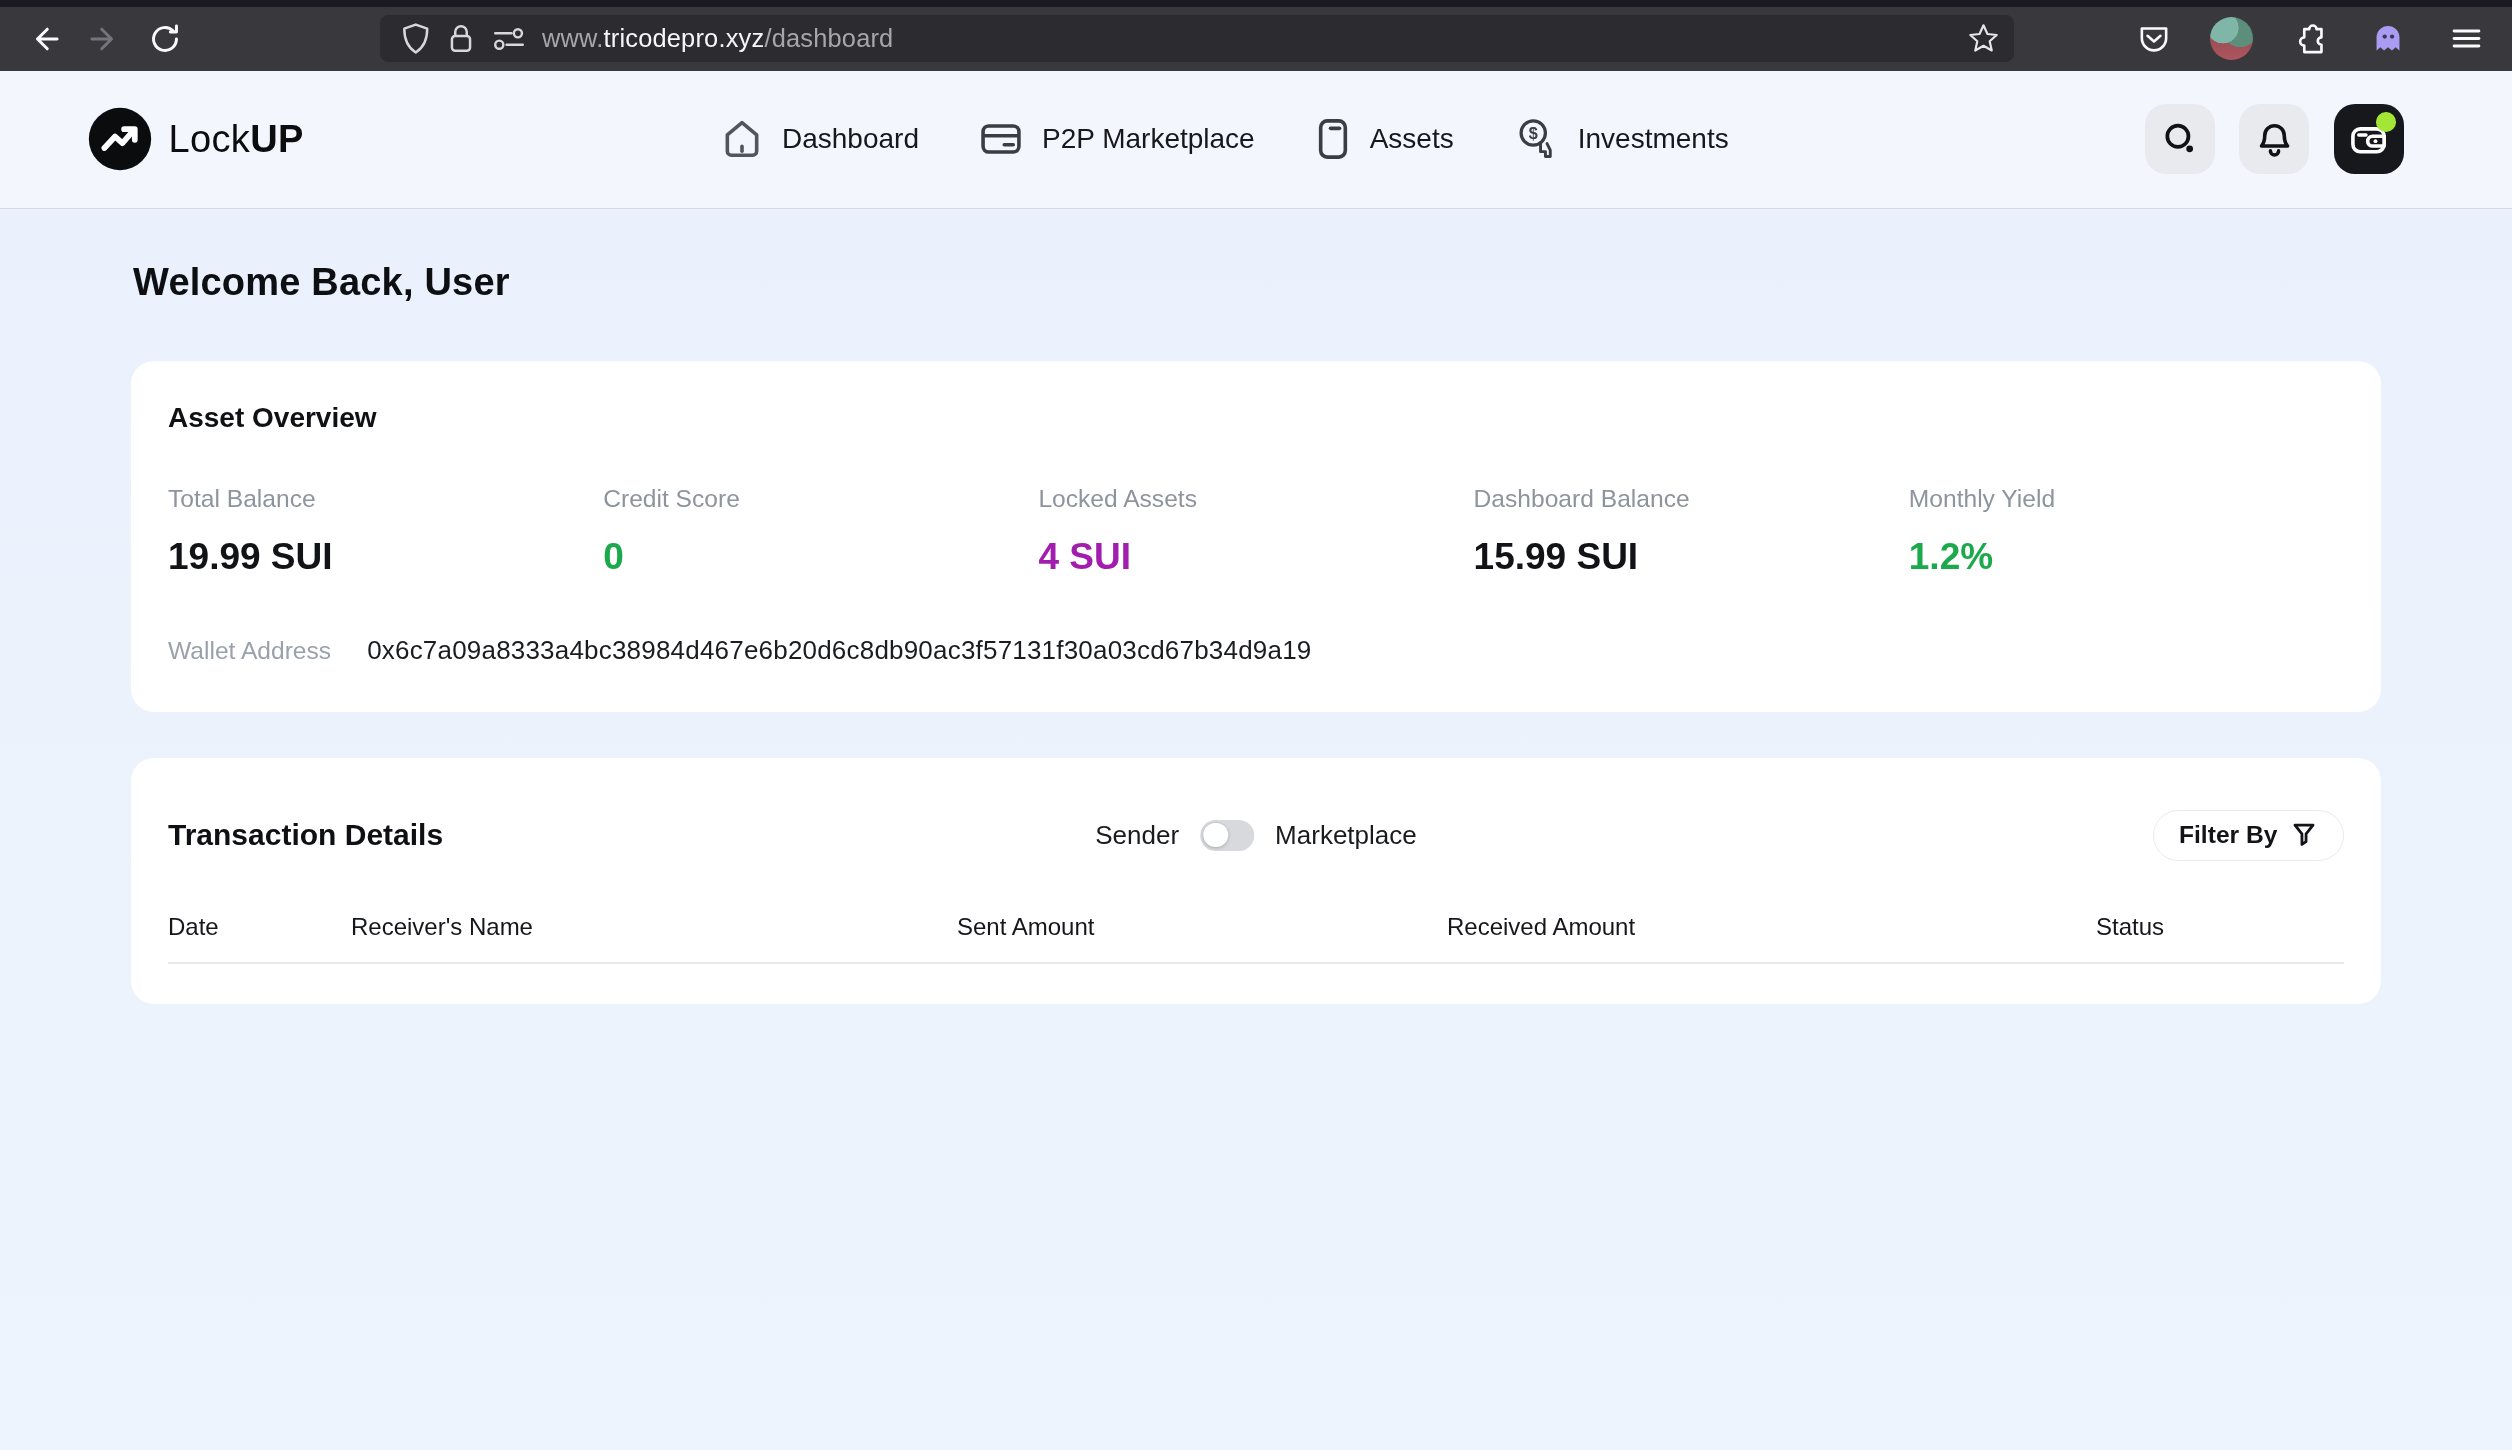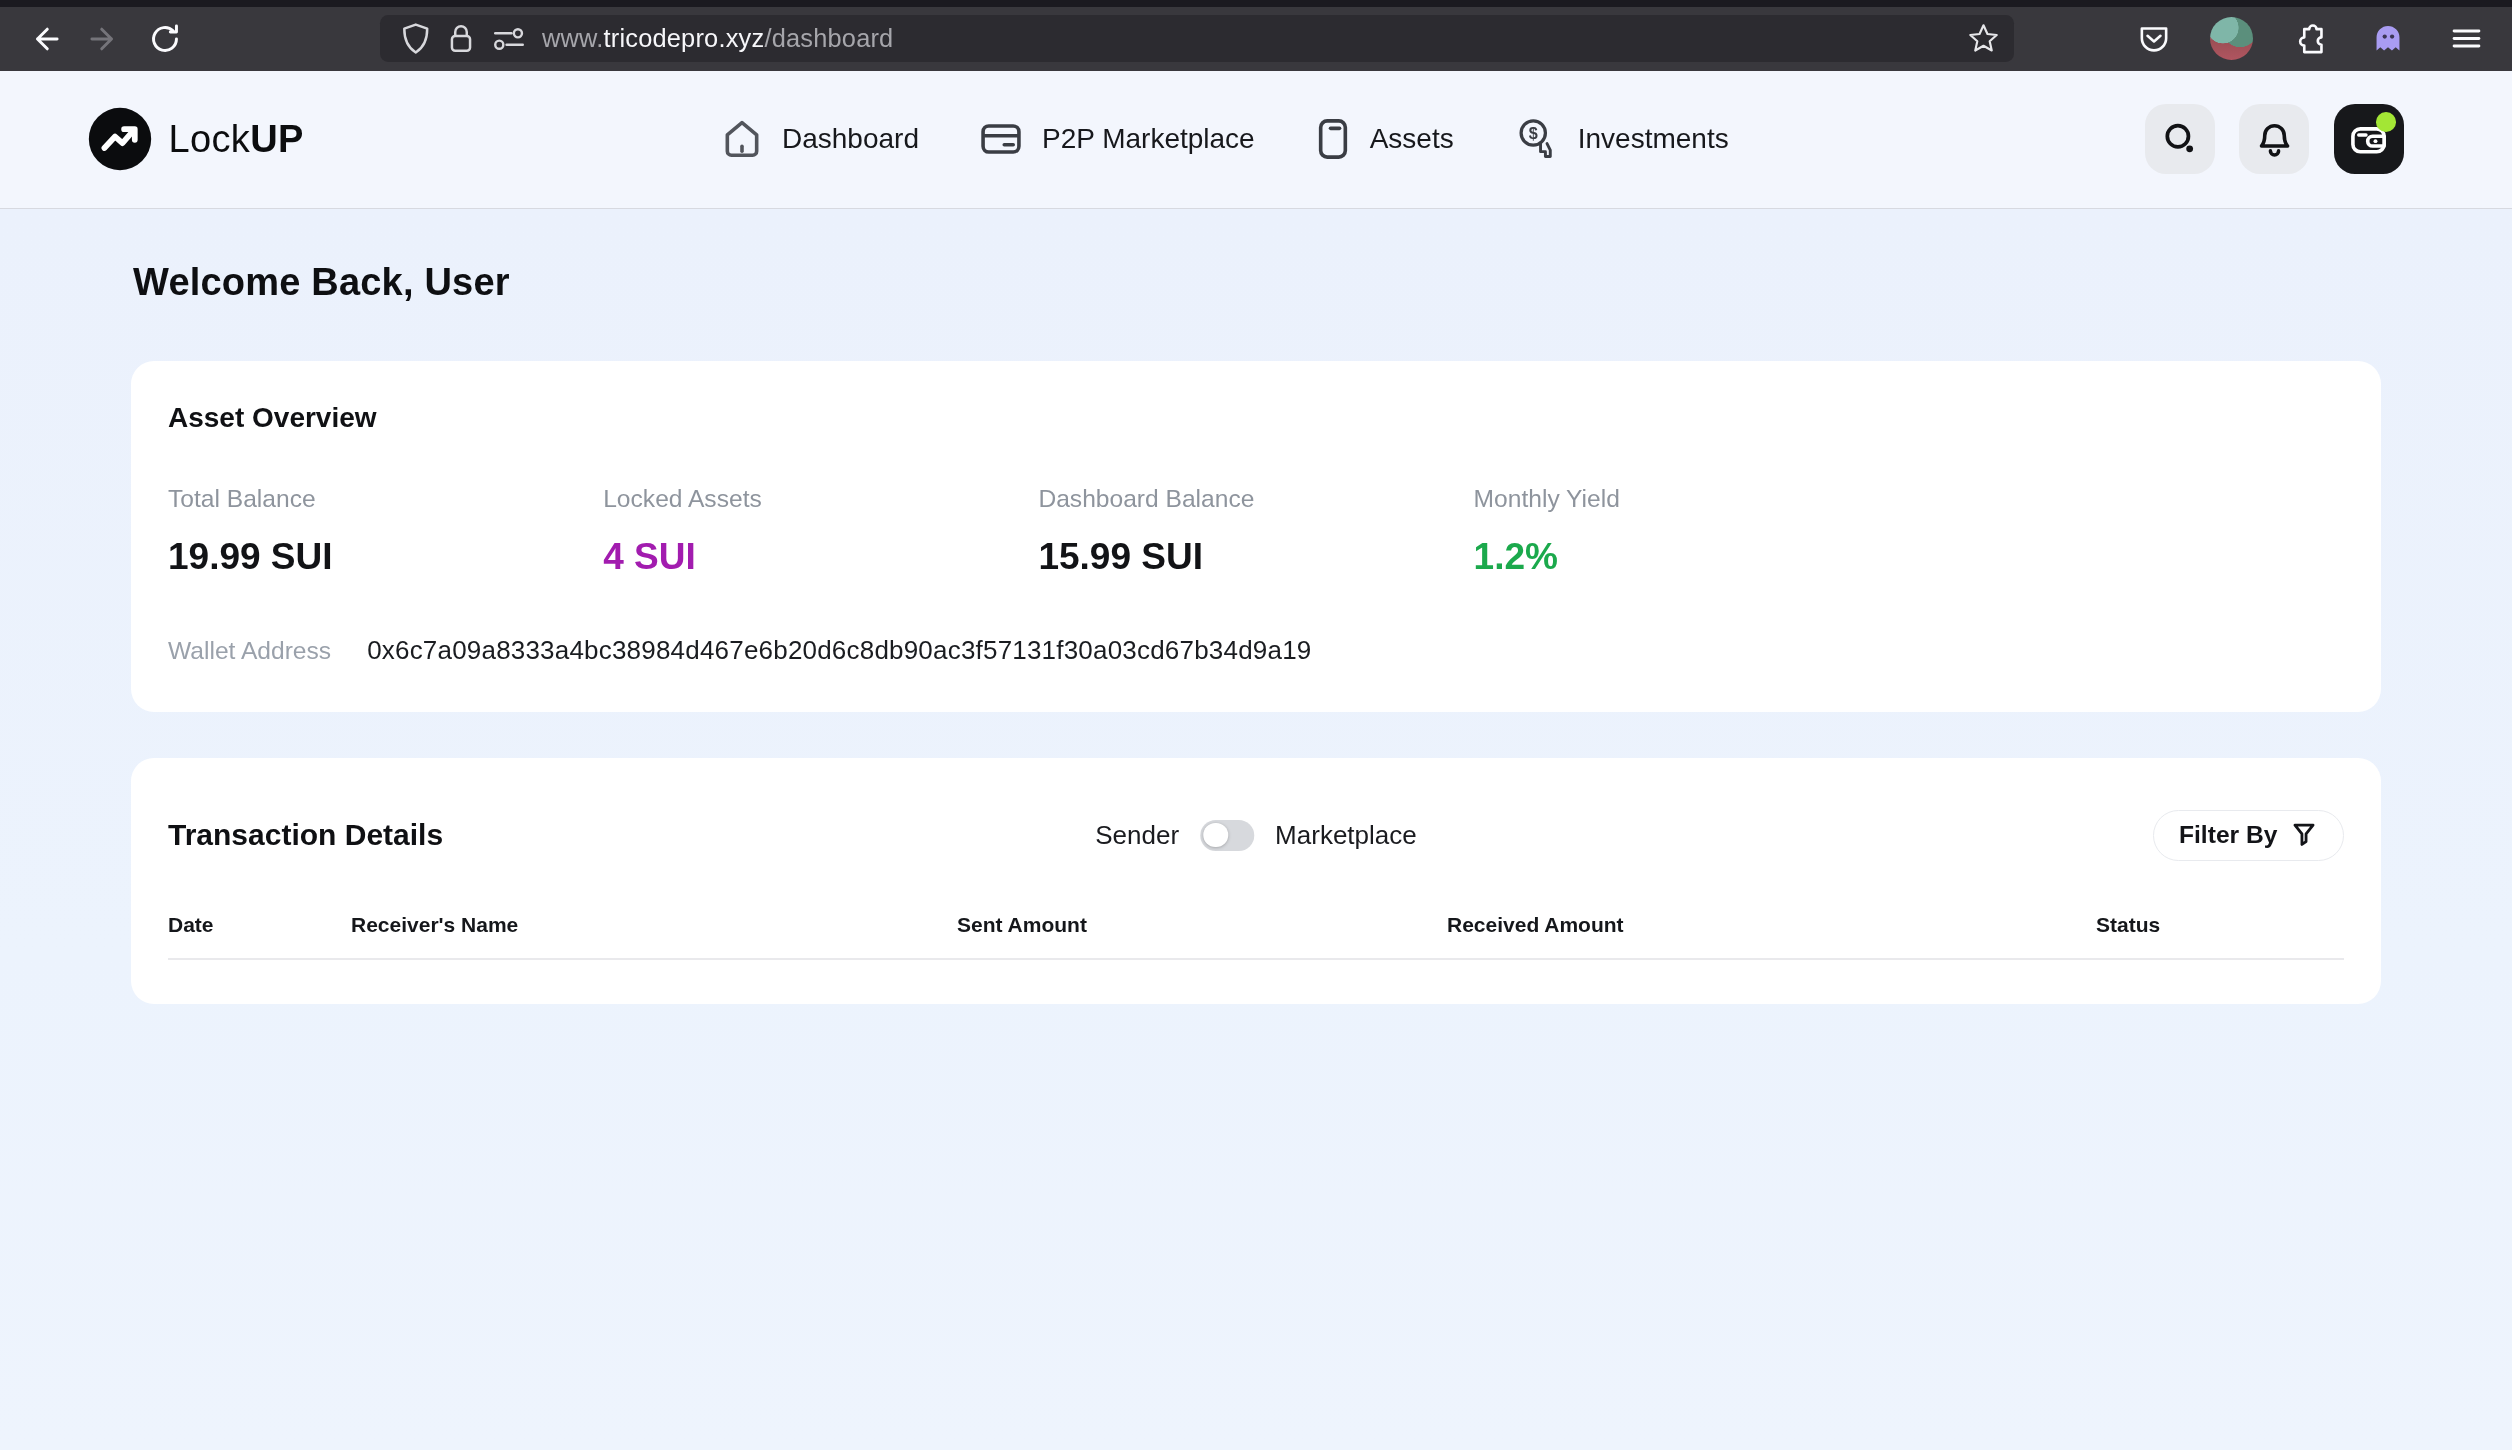--- a/index.html
+++ b/index.html
@@ -69,21 +69,21 @@
   .toggle-label { font-size:26px; color:#1a1b1f; }
   .switch { width:54px; height:31px; border-radius:15.6px; background:#d7d9dd;
     position:relative; cursor:pointer; flex:0 0 auto; }
   .knob { position:absolute; left:3.3px; top:3.3px; width:24.6px; height:24.6px;
     border-radius:50%; background:#ffffff; box-shadow:0 0.8px 3.3px rgba(0,0,0,.25); }
   .filter-btn { margin-left:auto; height:51px; padding:0 24.6px; border-radius:25.4px;
     background:#ffffff; border:1.6px solid #e8eaee; display:flex; align-items:center;
     gap:13px; font-size:24.6px; font-weight:700; color:#131418; cursor:pointer; }
   .cols-row { margin-top:52px; display:grid;
     grid-template-columns:183px 606px 490px 649px 1fr; }
-  .col-h { font-size:21px; font-weight:700; color:#15171b; }
+  .col-h { font-size:24px; font-weight:400; color:#15171b; }
   .tbl-divider { margin-top:21px; height:2.5px; background:#e9e9ec; border:none; }
 </style>
 </head>
 <body>
 
 <div class="tabstrip"></div>
 <div class="toolbar">
   <div class="tb-btn">
     <svg width="36" height="36" viewBox="0 0 44 44">
       <path d="M26 10 L14 22 L26 34 M14 22 H38" stroke="#fbfbfe" stroke-width="3.6" fill="none" stroke-linecap="round" stroke-linejoin="round"></path>
@@ -231,20 +231,24 @@
 
 <div class="main">
   <h1 class="welcome">Welcome Back, User</h1>
 
   <section class="card overview">
     <div class="card-title">Asset Overview</div>
     <div class="stats-row">
       <div class="stat">
         <div class="stat-label">Total Balance</div>
         <div class="stat-value" style="color: rgb(18, 19, 22);">19.99 SUI</div>
+      </div>
+      <div class="stat">
+        <div class="stat-label">Credit Score</div>
+        <div class="stat-value" style="color: rgb(27, 169, 76);">0</div>
       </div>
       <div class="stat">
         <div class="stat-label">Locked Assets</div>
         <div class="stat-value" style="color: #a21caf;">4 SUI</div>
       </div>
       <div class="stat">
         <div class="stat-label">Dashboard Balance</div>
         <div class="stat-value" style="color: rgb(18, 19, 22);">15.99 SUI</div>
       </div>
       <div class="stat">

